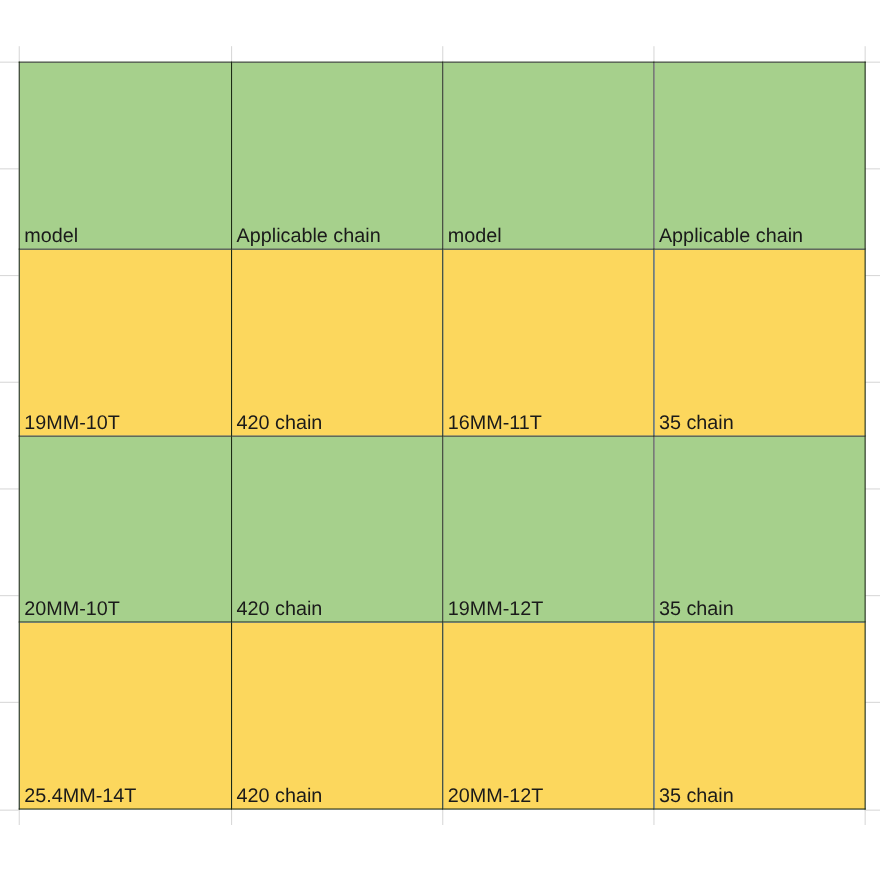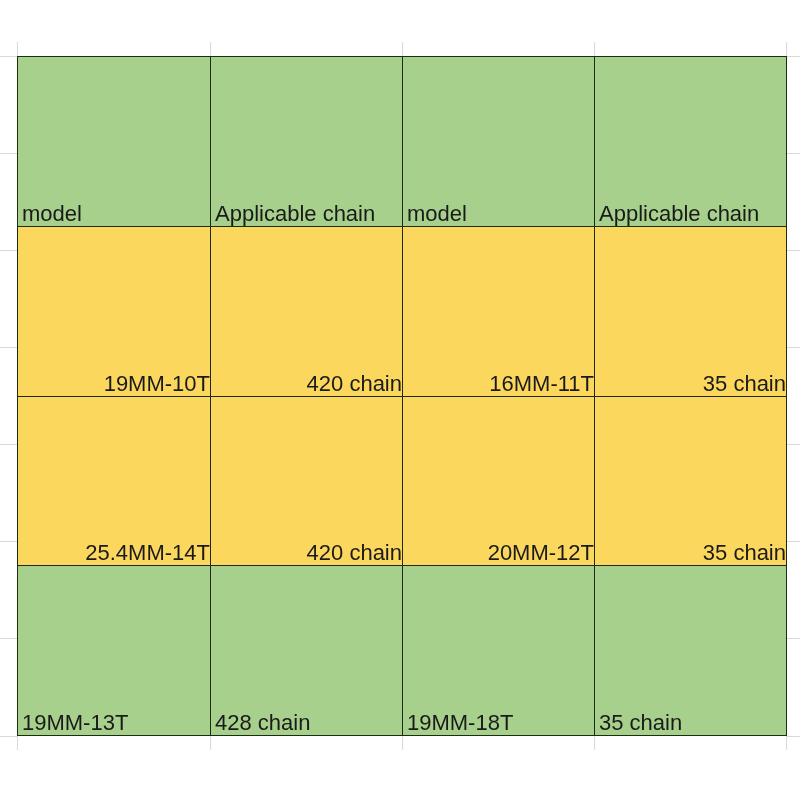--- a/index.html
+++ b/index.html
@@ -40,29 +40,29 @@
     top: 56px;
     width: 769px;
     height: 680px;
     border-collapse: collapse;
     table-layout: fixed;
   }
   #data-table td {
     border: 1px solid #1c2b14;
     padding: 0 0 2px 4px;
     vertical-align: bottom;
-    font-size: 22px;
+    font-size: 18px;
     line-height: 20px;
     color: #1a1a1a;
     font-family: "Liberation Sans", sans-serif;
     white-space: nowrap;
     overflow: hidden;
   }
   #data-table td.green  { background: #a6d08c; }
-  #data-table td.yellow { background: #fcd75d; text-align: right; }
+  #data-table td.yellow { background: #fcd75d; }
 
   
   col.c1 { width: 193px; }
   col.c2 { width: 192px; }
   col.c3 { width: 192px; }
   col.c4 { width: 192px; }
 </style>
 </head>
 <body>
 
@@ -111,26 +111,26 @@
           <td class="green">model</td>
           <td class="green">Applicable chain</td>
         </tr>
         <tr>
           <td class="yellow">19MM-10T</td>
           <td class="yellow">420 chain</td>
           <td class="yellow">16MM-11T</td>
           <td class="yellow">35 chain</td>
         </tr>
         <tr>
+          <td class="green">20MM-10T</td>
+          <td class="green">420 chain</td>
+          <td class="green">19MM-12T</td>
+          <td class="green">35 chain</td>
+        </tr>
+        <tr>
           <td class="yellow">25.4MM-14T</td>
           <td class="yellow">420 chain</td>
           <td class="yellow">20MM-12T</td>
           <td class="yellow">35 chain</td>
-        </tr>
-        <tr>
-          <td class="green">19MM-13T</td>
-          <td class="green">428 chain</td>
-          <td class="green">19MM-18T</td>
-          <td class="green">35 chain</td>
         </tr>
       </tbody>
   </table>
 </div>
 
 </body></html>

